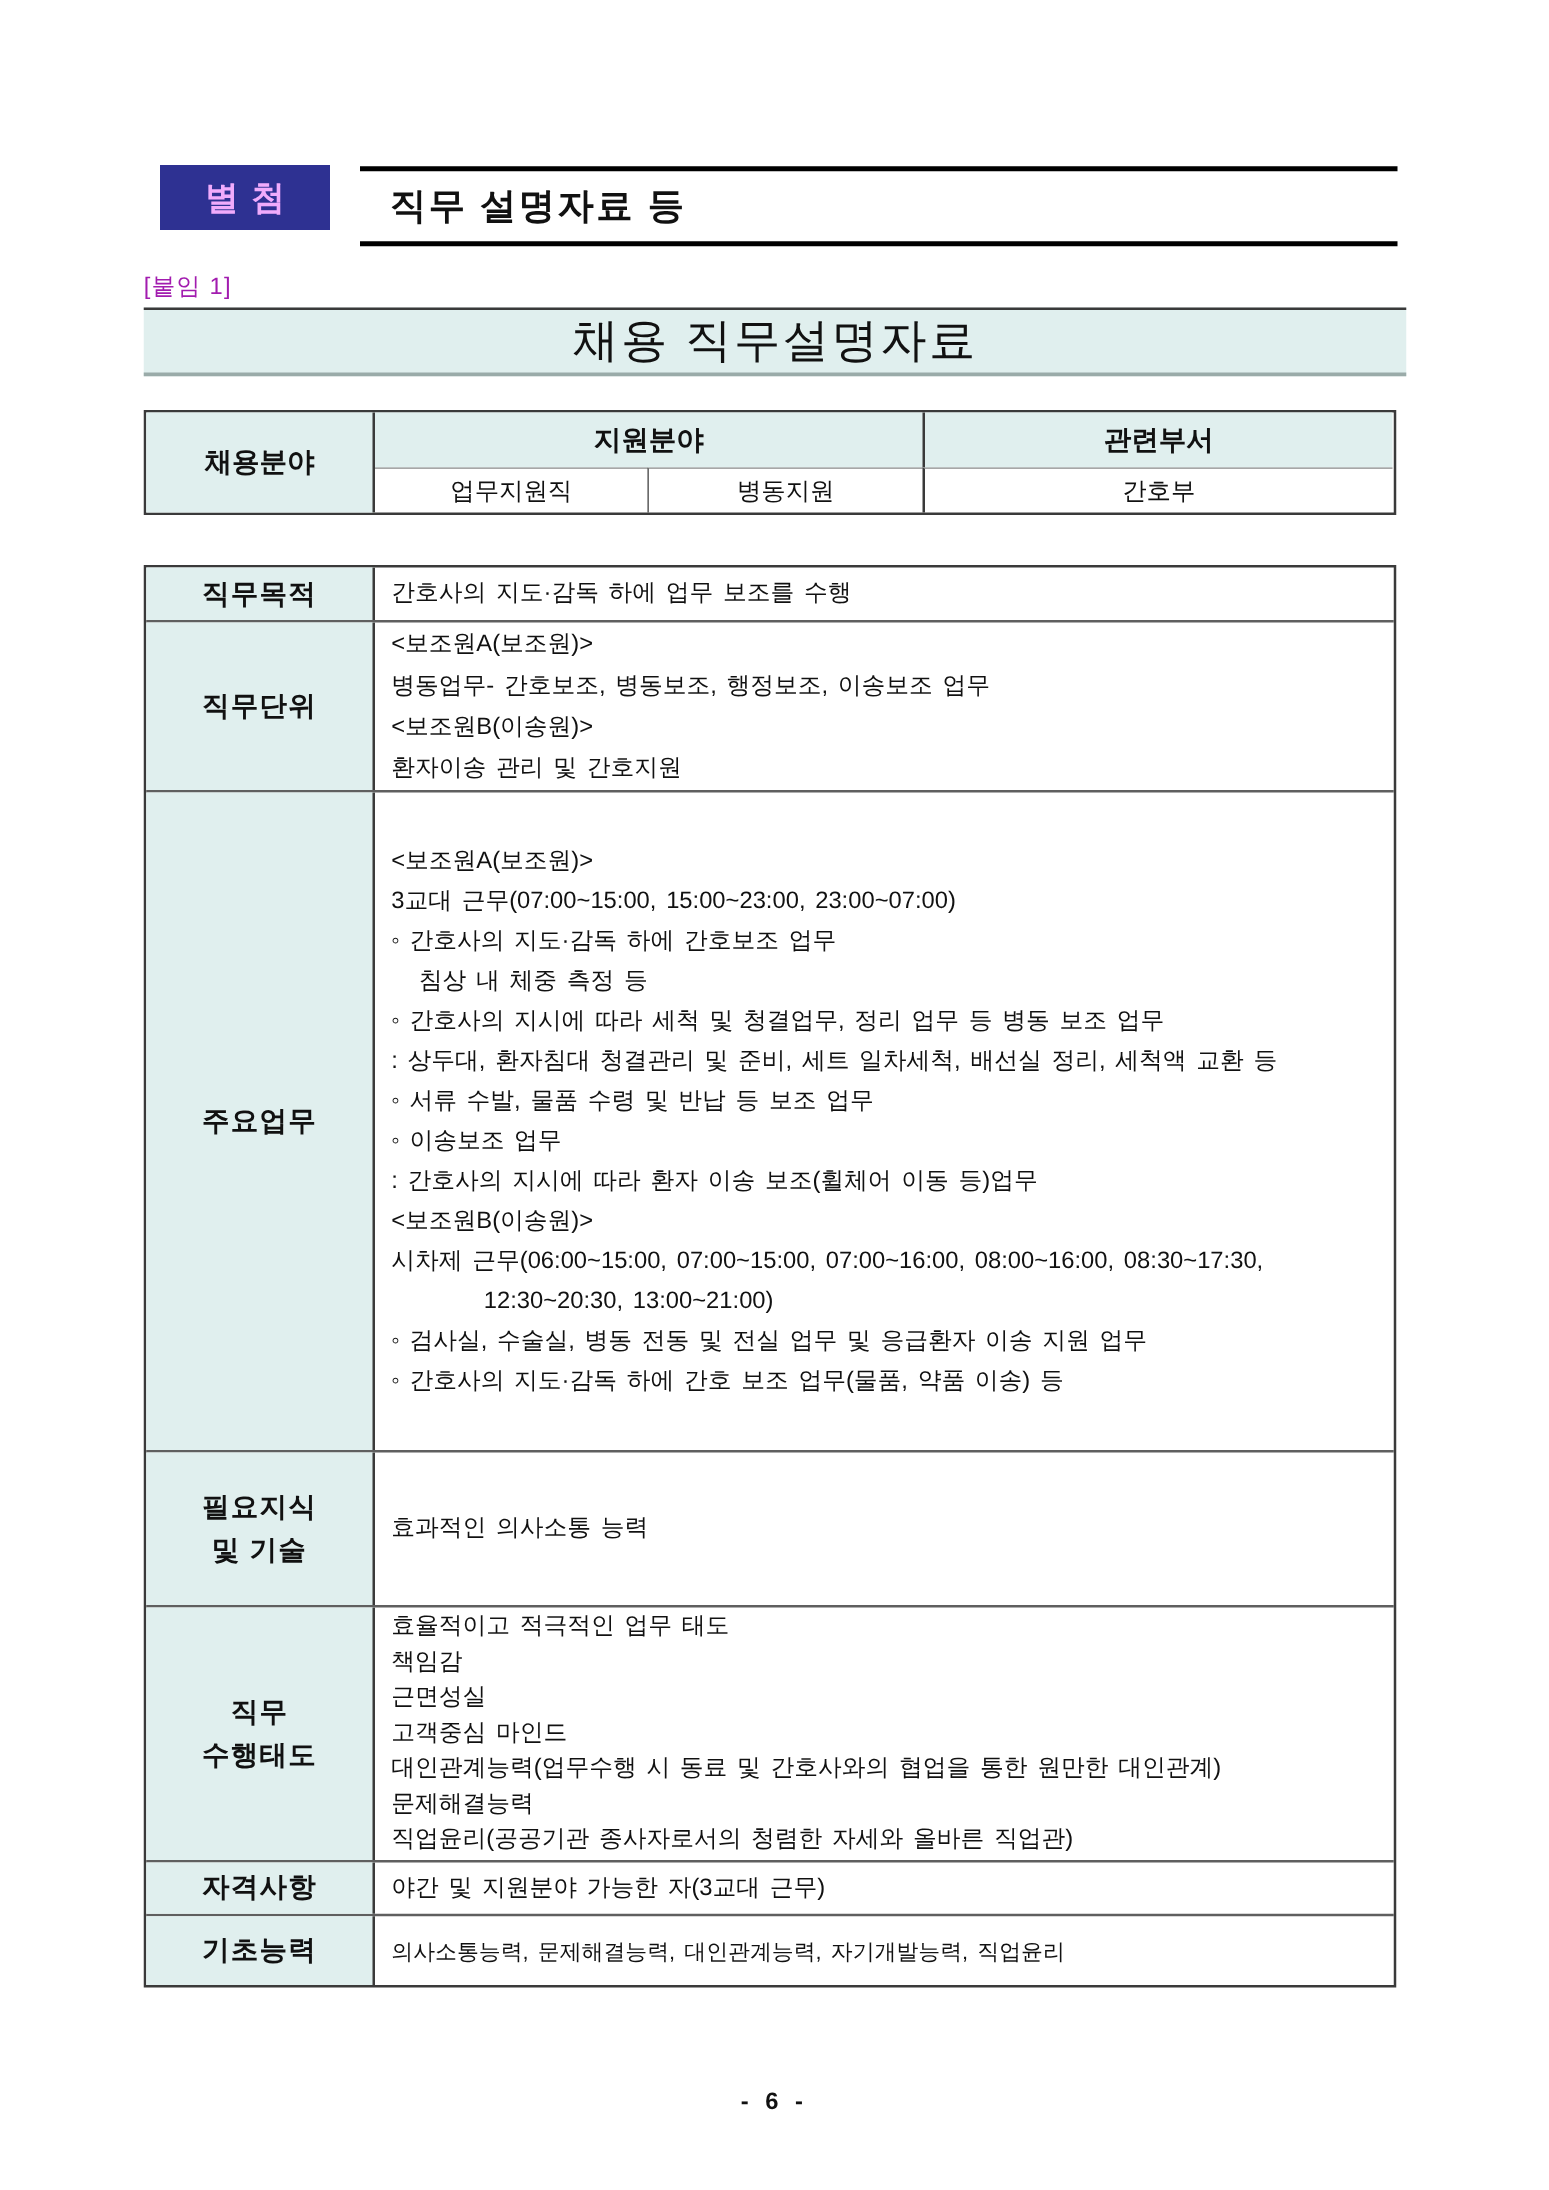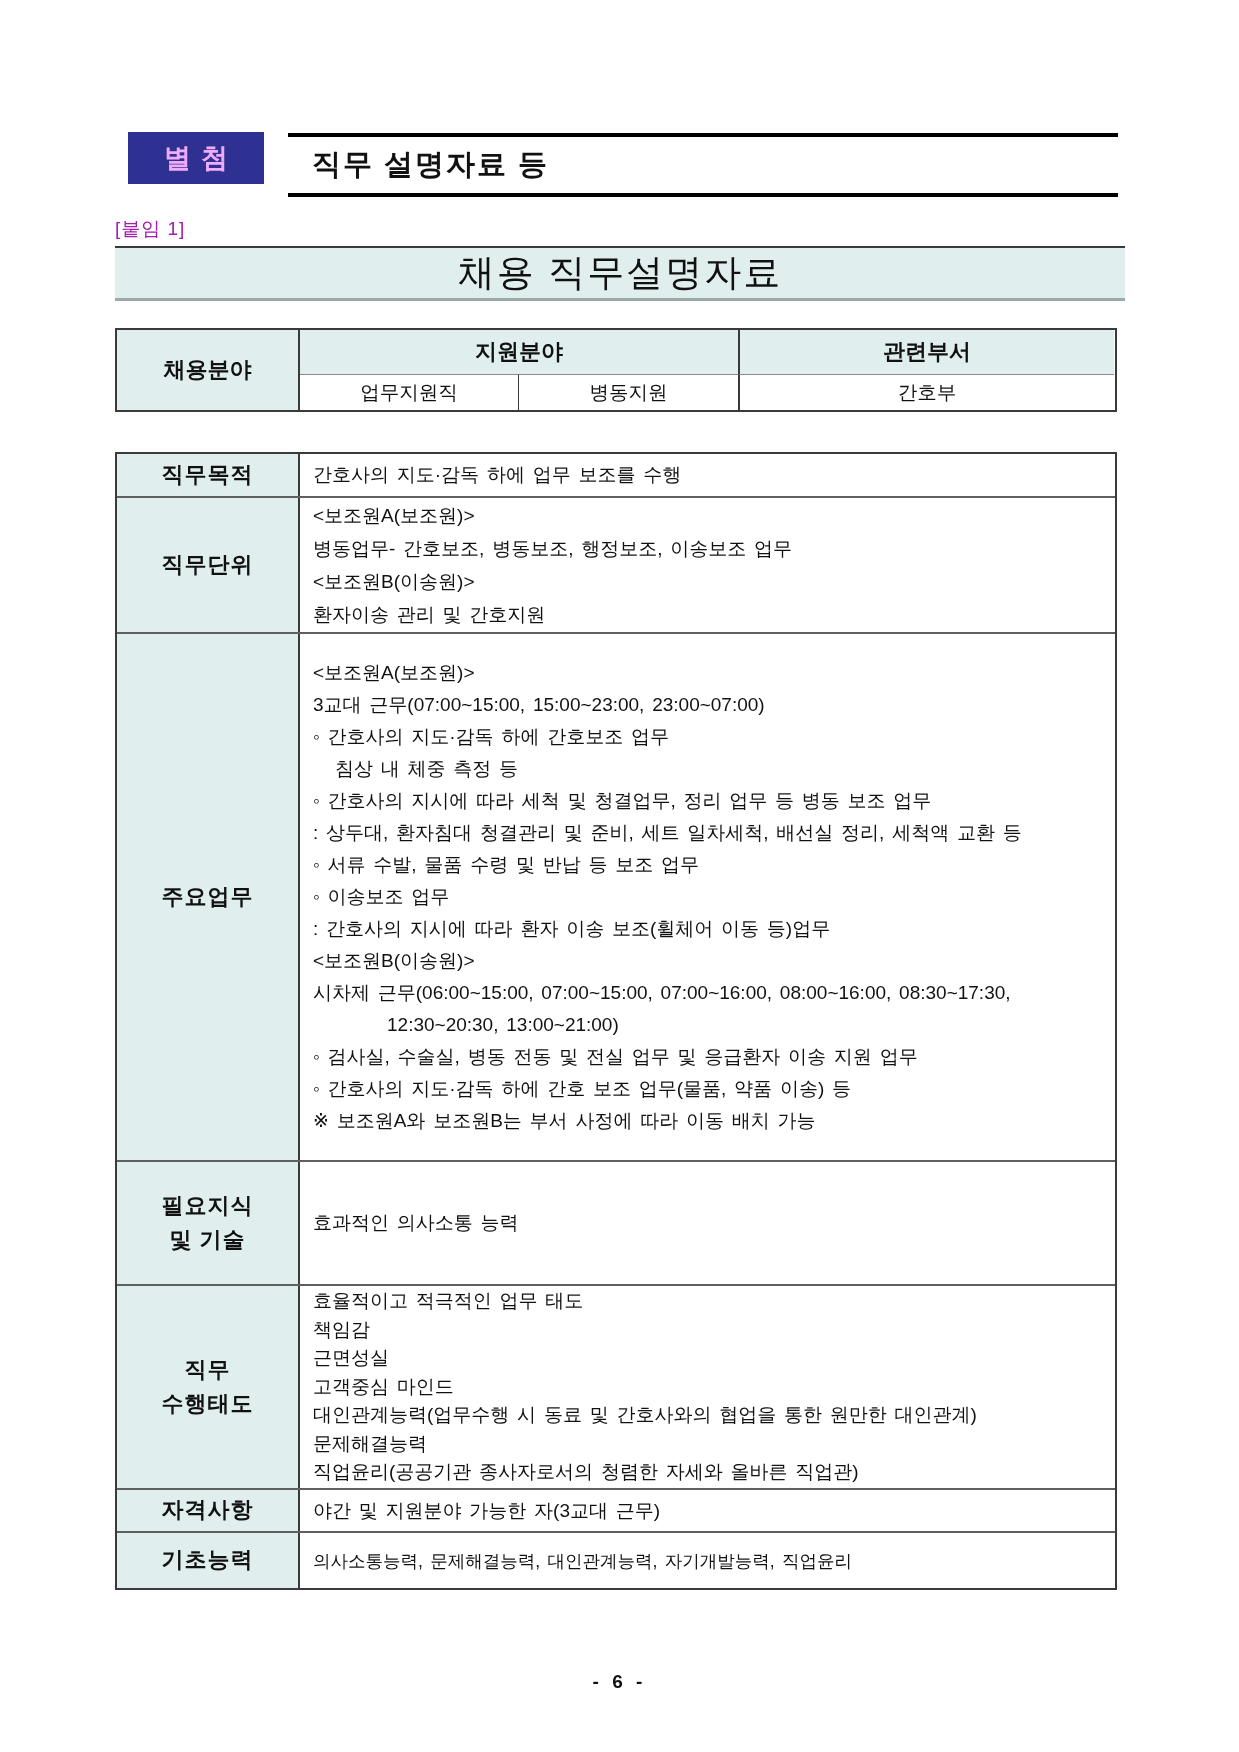--- a/index.html
+++ b/index.html
@@ -142,21 +142,20 @@
           <div class="job-line">◦ 간호사의 지시에 따라 세척 및 청결업무, 정리 업무 등 병동 보조 업무</div>
           <div class="job-line">: 상두대, 환자침대 청결관리 및 준비, 세트 일차세척, 배선실 정리, 세척액 교환 등</div>
           <div class="job-line">◦ 서류 수발, 물품 수령 및 반납 등 보조 업무</div>
           <div class="job-line">◦ 이송보조 업무</div>
           <div class="job-line">: 간호사의 지시에 따라 환자 이송 보조(휠체어 이동 등)업무</div>
           <div class="job-line">&lt;보조원B(이송원)&gt;</div>
           <div class="job-line">시차제 근무(06:00~15:00, 07:00~15:00, 07:00~16:00, 08:00~16:00, 08:30~17:30,</div>
           <div class="job-line indent-2">12:30~20:30, 13:00~21:00)</div>
           <div class="job-line">◦ 검사실, 수술실, 병동 전동 및 전실 업무 및 응급환자 이송 지원 업무</div>
           <div class="job-line">◦ 간호사의 지도·감독 하에 간호 보조 업무(물품, 약품 이송) 등</div>
-          <div class="job-line">※ 보조원A와 보조원B는 부서 사정에 따라 이동 배치 가능</div>
         </div>
       </div>
       <div class="job-row">
         <div class="job-label">필요지식
 및 기술</div>
         <div class="job-content">
           <div class="job-line">효과적인 의사소통 능력</div>
         </div>
       </div>
       <div class="job-row">

